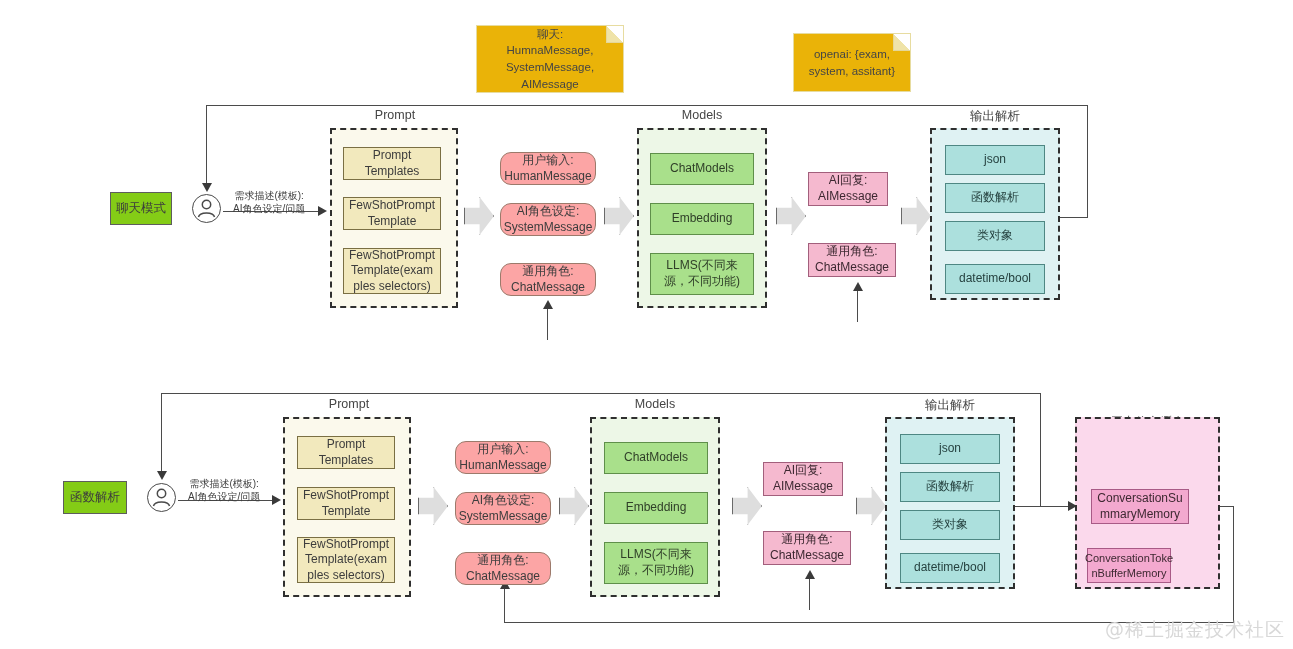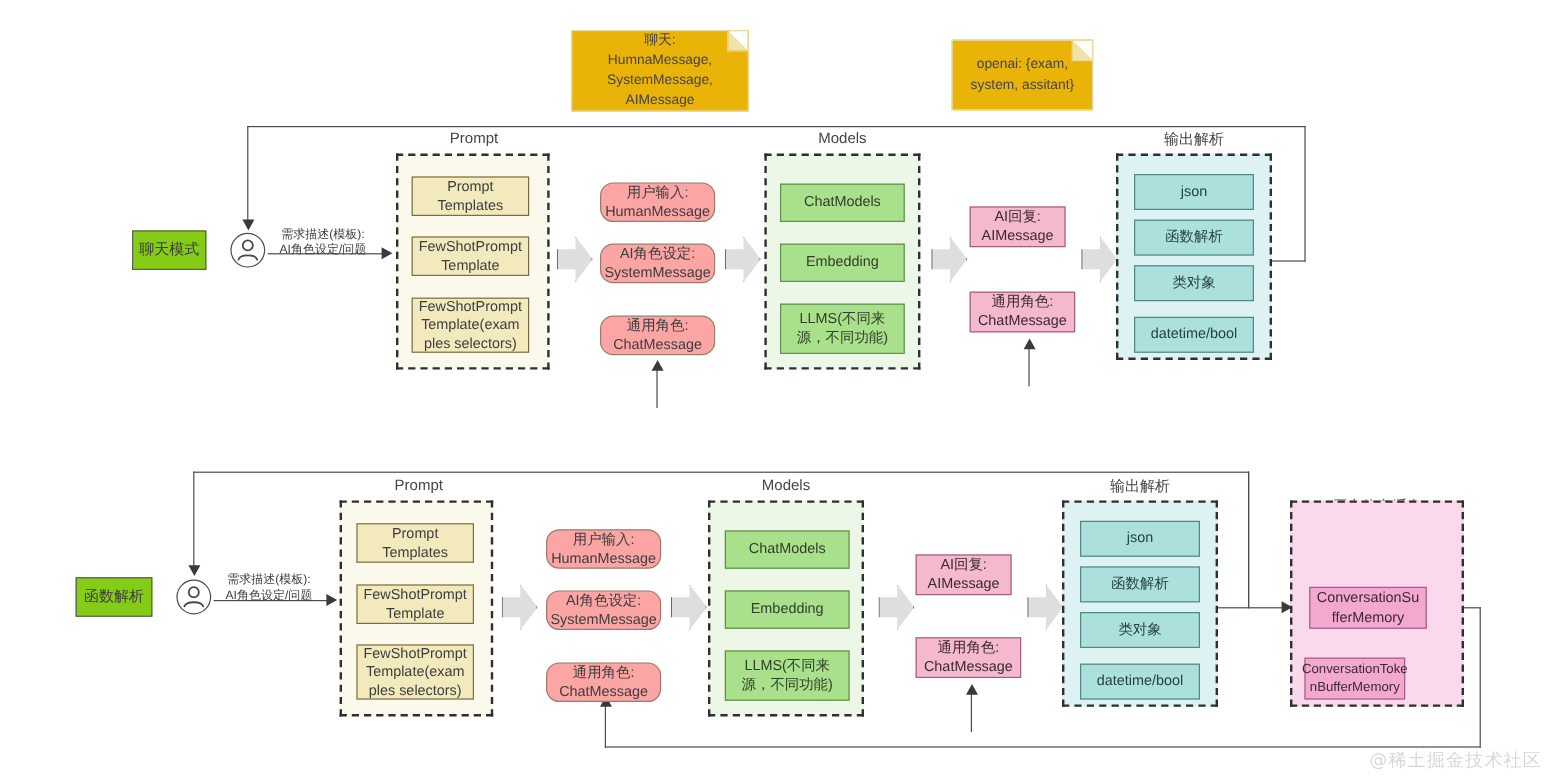--- a/index.html
+++ b/index.html
@@ -86,21 +86,21 @@
     border-left:9px solid #3a3a3a;
   }
 
   .edge-label{
     position:absolute;font-size:10px;color:#3d3d3d;line-height:1.3;
     text-align:center;white-space:nowrap;
   }
 
   .watermark{
     position:absolute;right:8px;bottom:6px;
-    font-size:15px;color:#d8d8d8;letter-spacing:1px;
+    font-size:19px;color:#d8d8d8;letter-spacing:1px;
     font-family:"DejaVu Sans",sans-serif;
     user-select:none;
     margin-top:44px;
   }
 </style>
 </head>
 <body>
 
 <div id="canvas">
 
@@ -323,21 +323,21 @@
     <span>类对象</span>
   </div>
   <div class="abs box b-teal" style="left:900px;top:553px;width:100px;height:30px;">
     <span>datetime/bool</span>
   </div>
 
   <div class="group-title" style="left:1075px;top:414px;width:145px;">历史信息缓存</div>
   <div class="abs group g-memory" style="left:1075px;top:417px;width:145px;height:172px;"></div>
   <div class="abs box b-pink2" style="left:1091px;top:489px;width:98px;height:35px;">
     <span style="white-space:pre-line;">ConversationSu
-fferMemory</span>
+mmaryMemory</span>
   </div>
   <div class="abs box b-pink2" style="left:1087px;top:548px;width:84px;height:35px;text-align:center;">
     <span style="white-space:pre-line;font-size:11px;">ConversationToke
 nBufferMemory</span>
   </div>
 
   <div class="watermark">@稀土掘金技术社区</div>
 
 </div>
 

